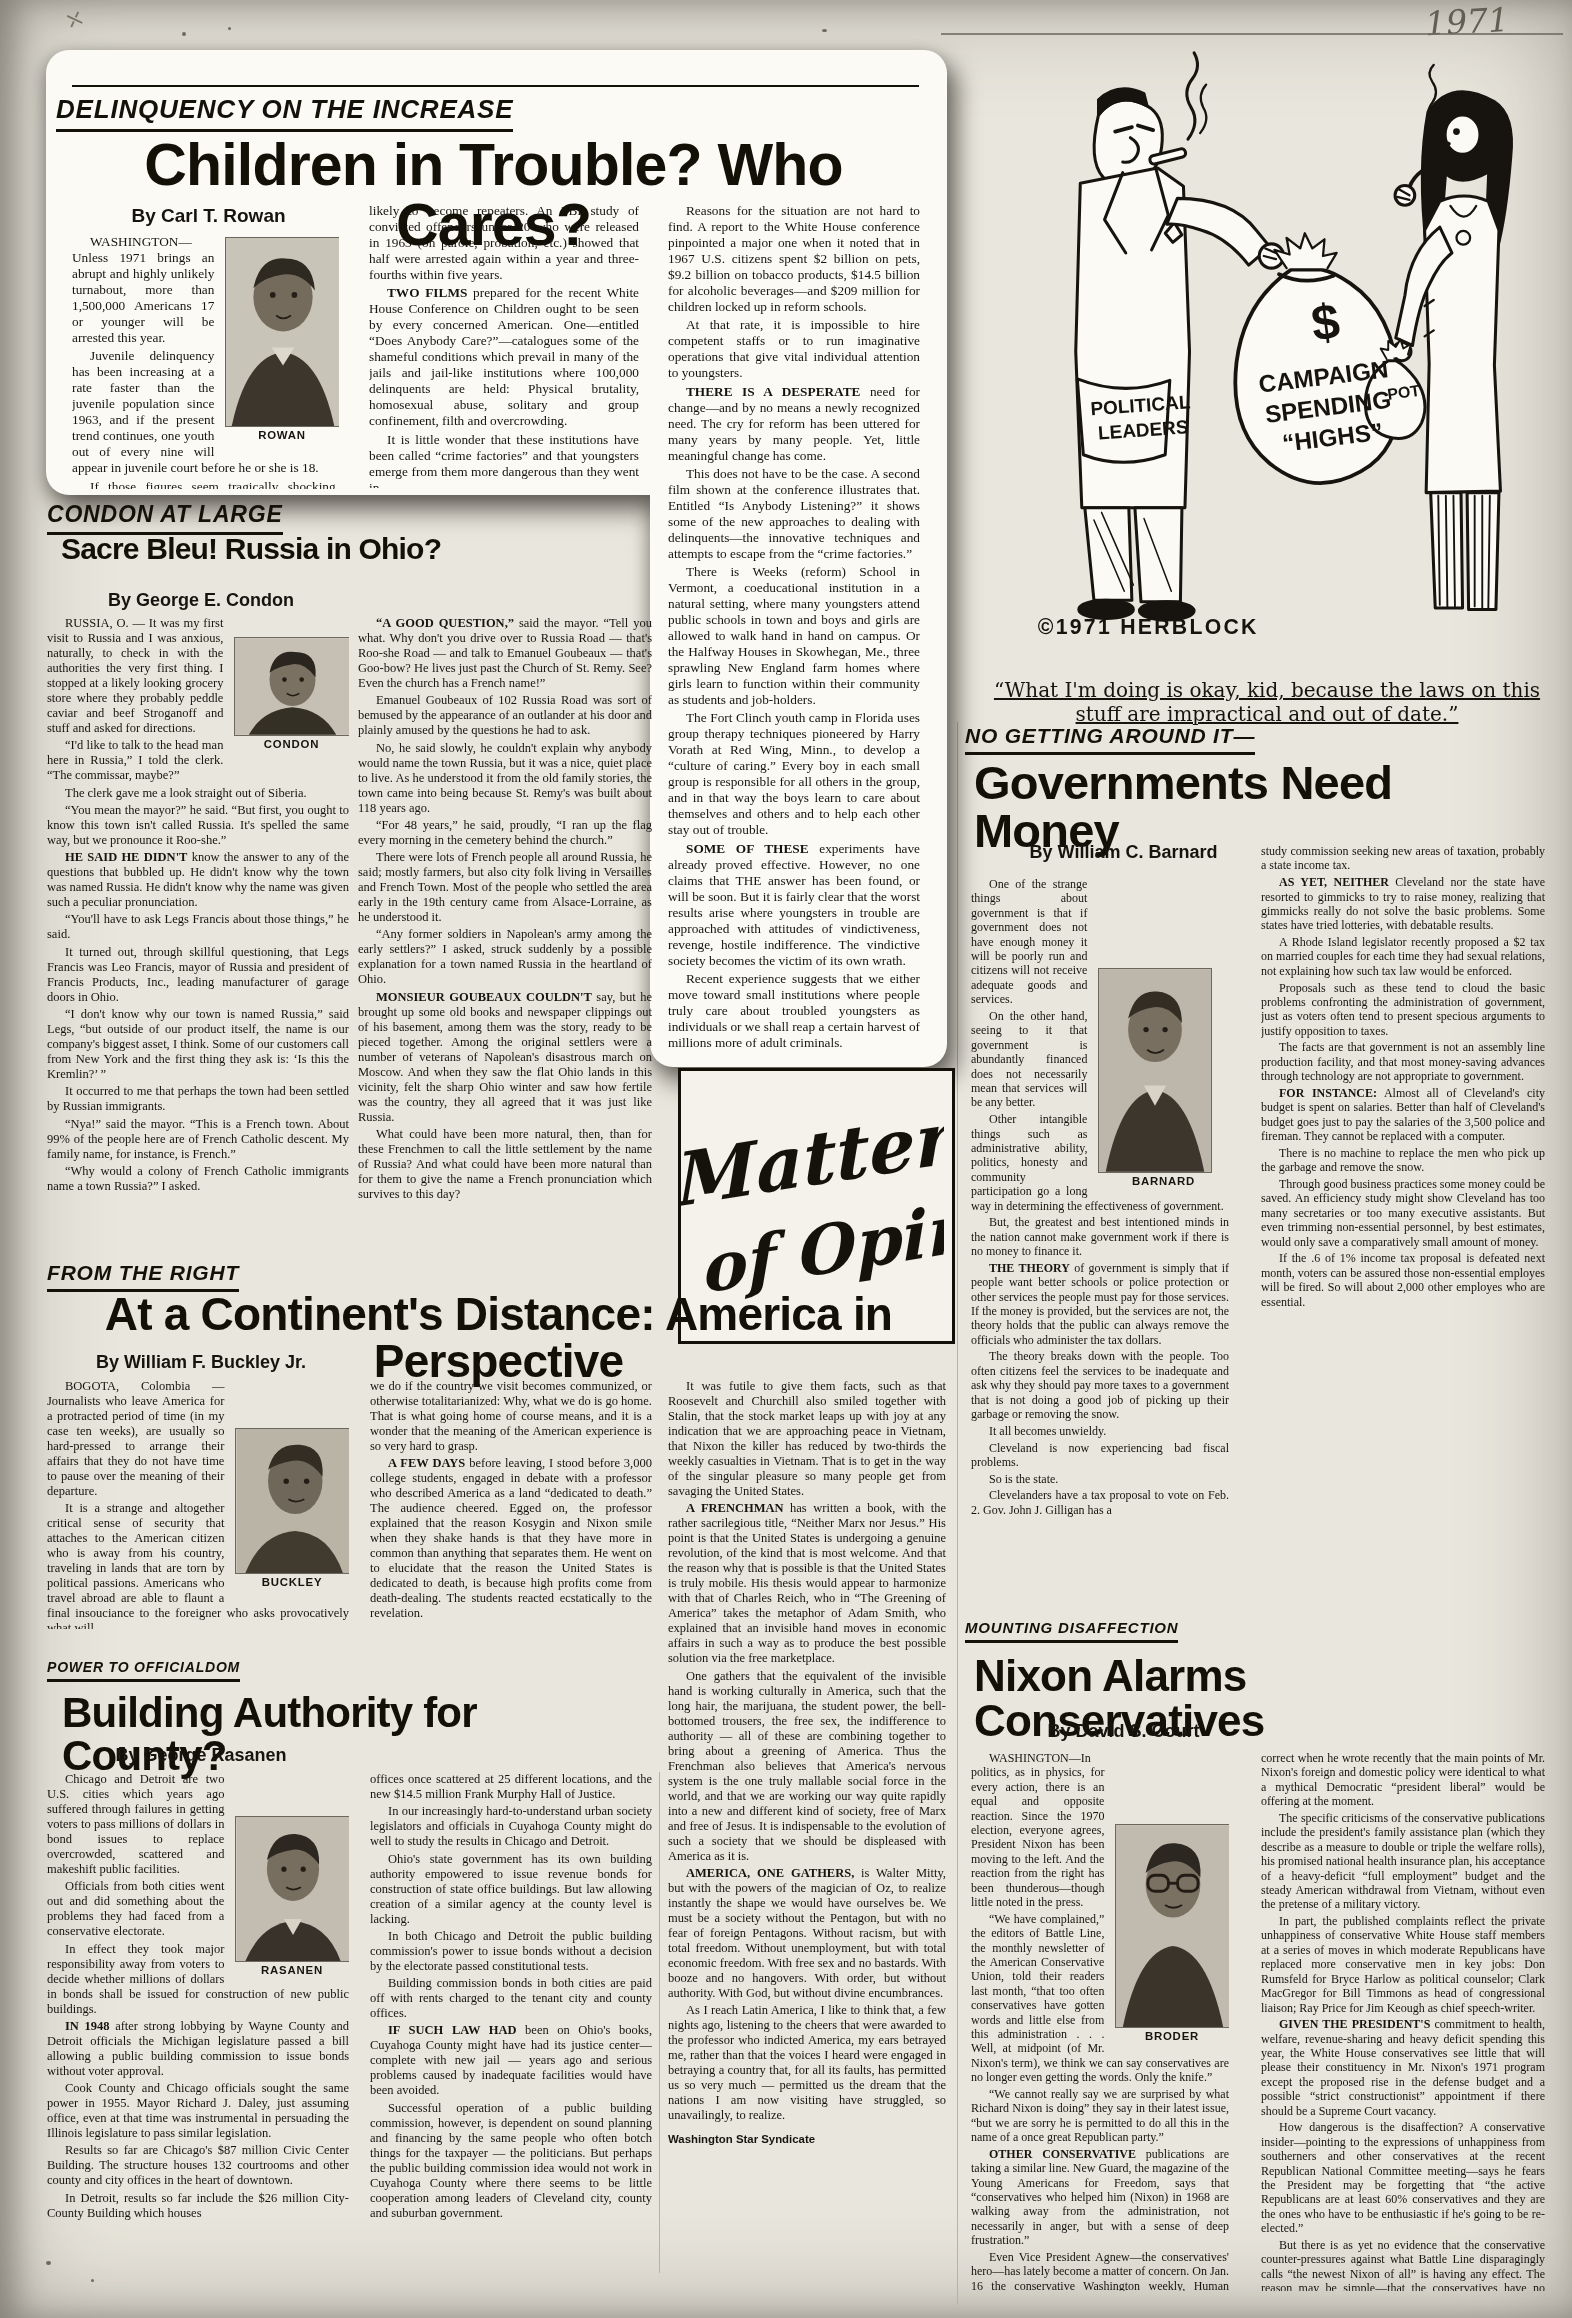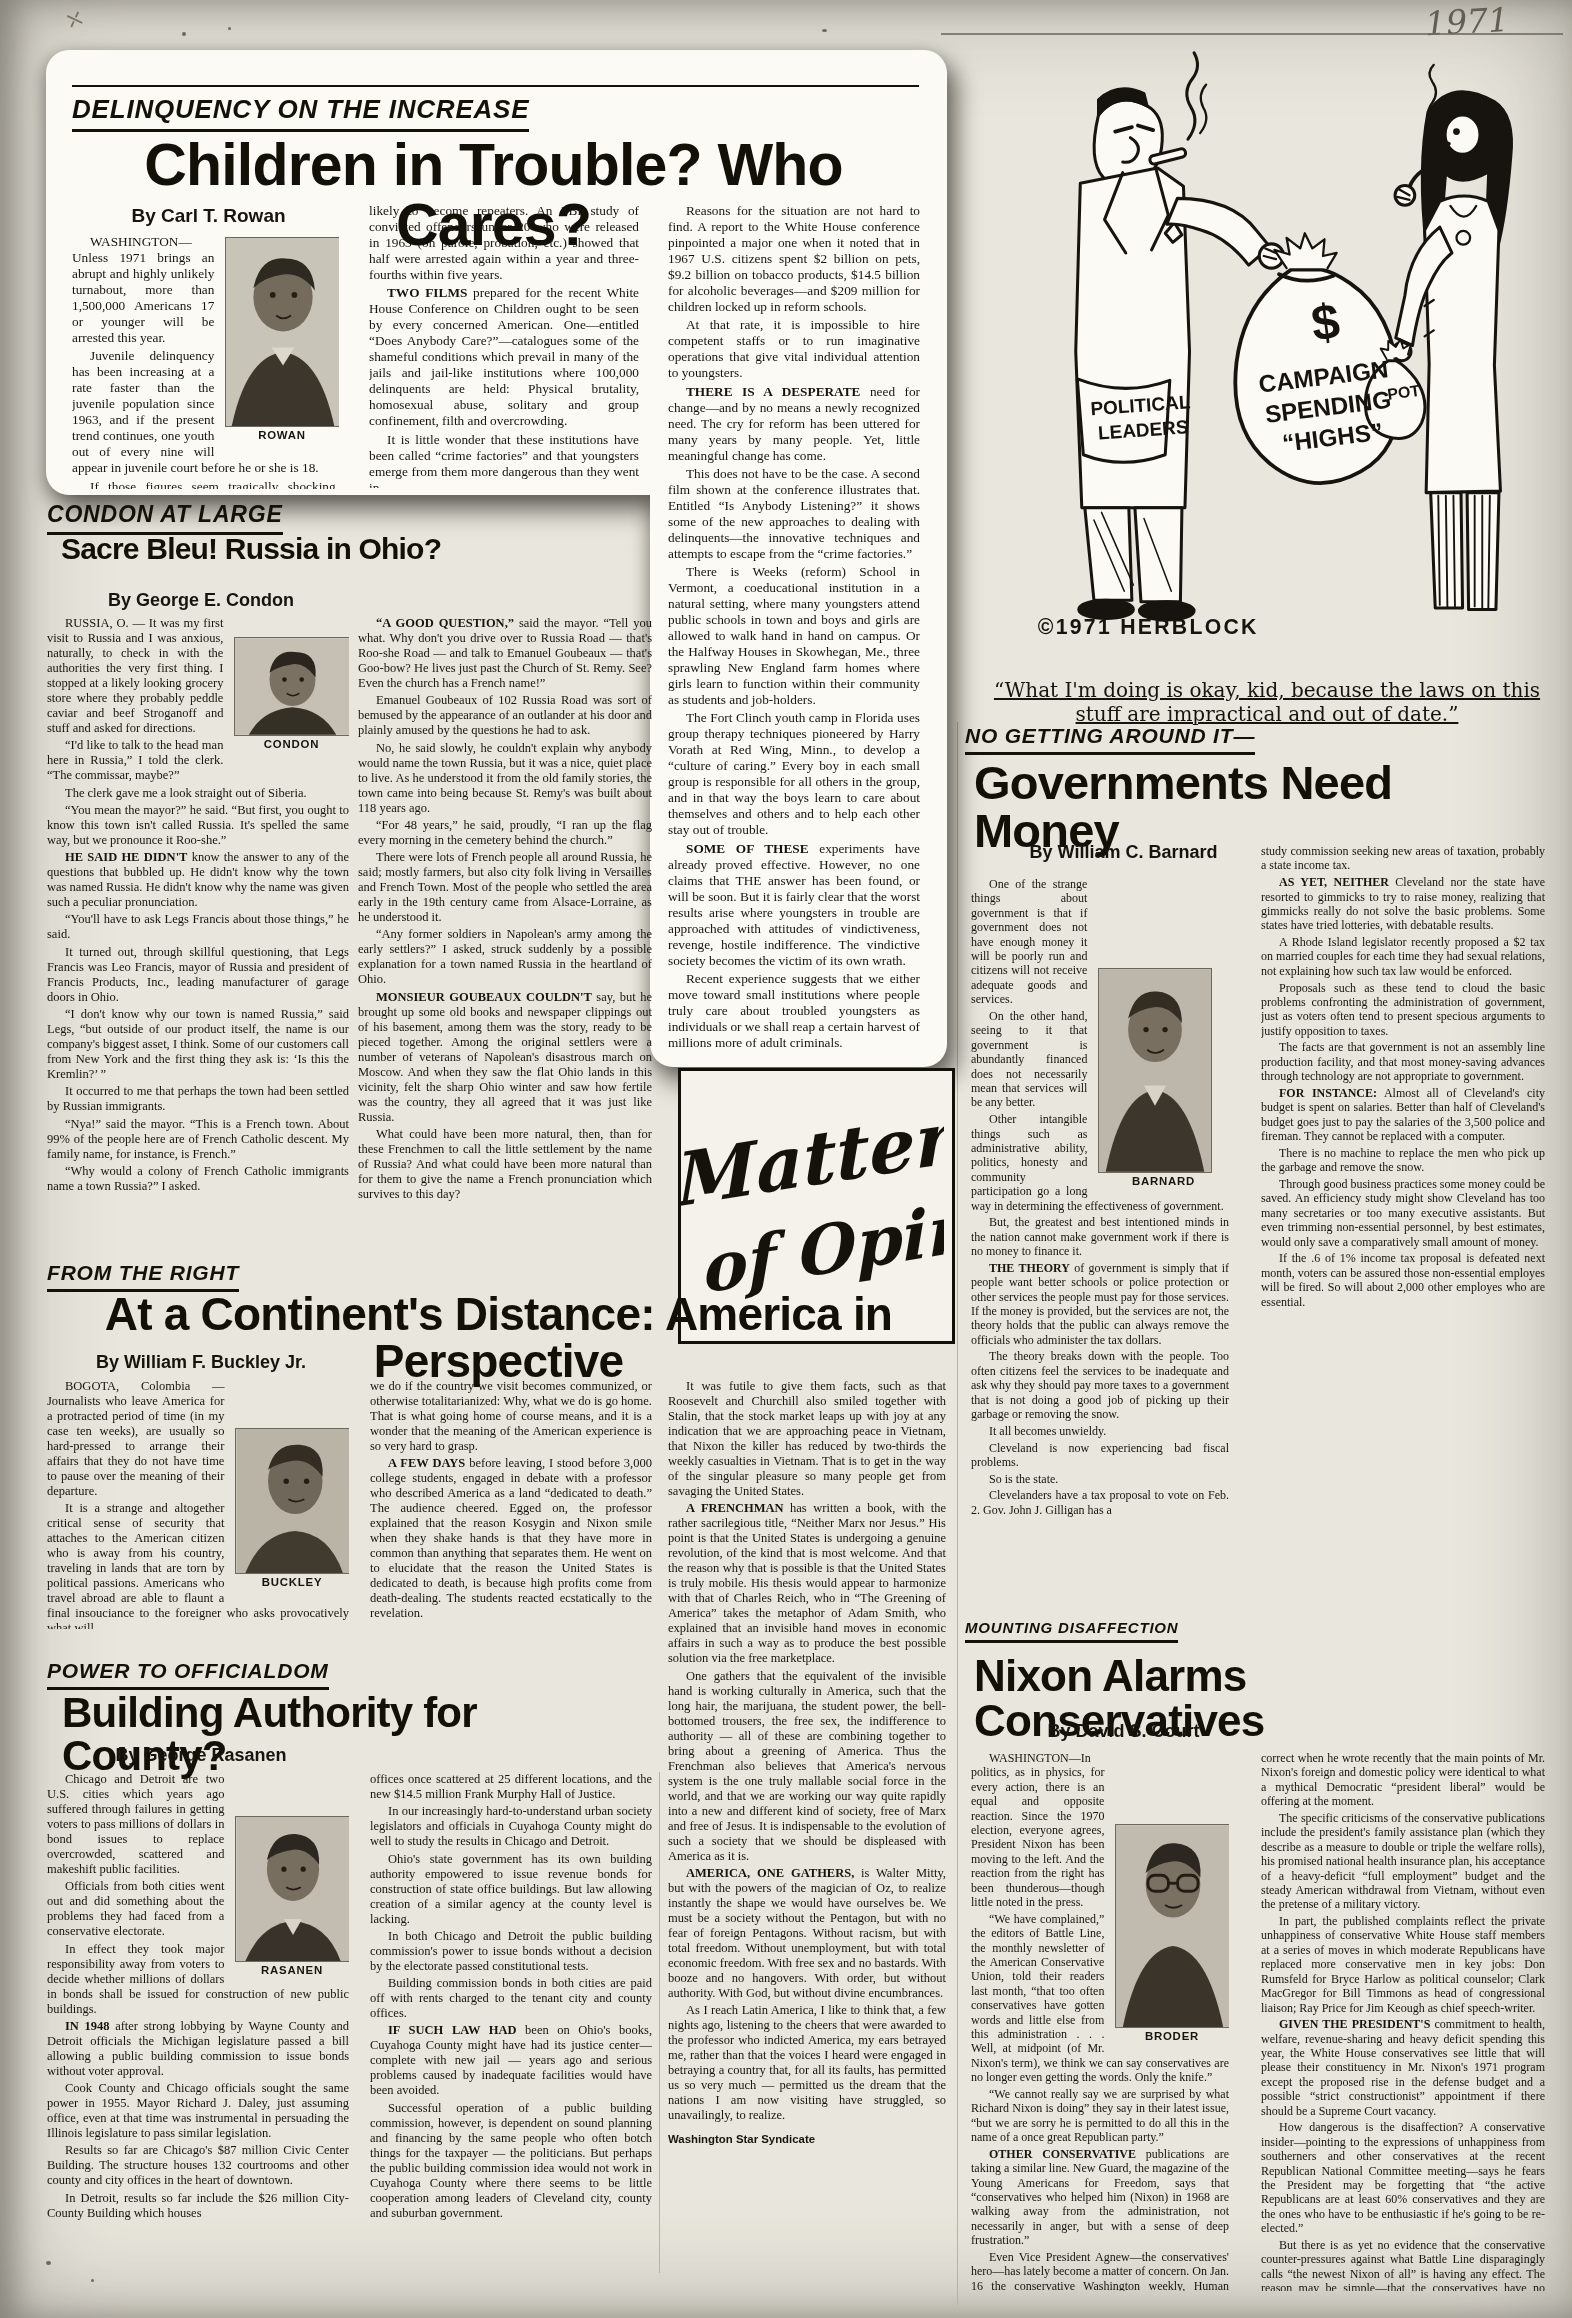--- a/index.html
+++ b/index.html
@@ -67,21 +67,21 @@
   <div class="colrule" style="left:957px;top:722px;height:1583px;"></div>
   <div class="colrule" style="left:659px;top:1772px;height:501px;"></div>
 
   <div class="overlay-shadow">
     <div class="box-part box-a"></div>
     <div class="box-part box-b"></div>
   </div>
 
   <section>
     <div class="rule" style="left:72px;top:85px;width:847px;height:2.3px;"></div>
-    <div class="kicker" style="left:72px;top:94px;font-size:26px;"><span>DELINQUENCY ON THE INCREASE</span></div>
+    <div class="kicker" style="left:56px;top:94px;font-size:26px;"><span>DELINQUENCY ON THE INCREASE</span></div>
     <h1 class="headline" style="left:76px;top:135px;width:835px;margin:0;font-size:59px;text-align:center;">Children in Trouble? Who Cares?</h1>
     <div class="byline" style="left:72px;top:205px;width:273px;font-size:19px;">By Carl T. Rowan</div>
 
     <div class="col rowan-body" style="left:72px;top:234px;width:267px;height:255px;">
       <div class="photo" style="width:114px;">
         <svg width="114" height="188" viewBox="0 0 100 165">
           <rect width="100" height="165" fill="#c9c4b8"></rect>
           <ellipse cx="50" cy="52" rx="26" ry="30" fill="#746b5d"></ellipse>
           <path d="M24 44 Q30 16 52 18 Q76 18 78 46 Q66 30 50 32 Q34 34 24 44 Z" fill="#2e2921"></path>
           <path d="M5 165 Q18 104 50 100 Q82 104 95 165 Z" fill="#3c362c"></path>
@@ -209,21 +209,21 @@
           <p><b>A FRENCHMAN</b> has written a book, with the rather sacrilegious title, “Neither Marx nor Jesus.” His point is that the United States is undergoing a genuine revolution, of the kind that is most welcome. And that the reason why that is possible is that the United States is truly mobile. His thesis would appear to harmonize with that of Charles Reich, who in “The Greening of America” takes the metaphor of Adam Smith, who explained that an invisible hand moves in economic affairs in such a way as to produce the best possible solution via the free marketplace.</p>
           <p>One gathers that the equivalent of the invisible hand is working culturally in America, such that the long hair, the marijuana, the student power, the bell-bottomed trousers, the free sex, the indifference to authority — all of these are combining together to bring about a greening of America. Thus the Frenchman also believes that America's nervous system is the one truly mallable social force in the world, and that we are working our way quite rapidly into a new and different kind of society, free of Marx and free of Jesus. It is indispensable to the evolution of such a society that we should be displeased with America as it is.</p>
           <p><b>AMERICA, ONE GATHERS,</b> is Walter Mitty, but with the powers of the magician of Oz, to realize instantly the shape we would have ourselves be. We must be a society without the Pentagon, but with no fear of foreign Pentagons. Without racism, but with total freedom. Without unemployment, but with total economic freedom. With free sex and no bastards. With booze and no hangovers. With order, but without authority. With God, but without divine encumbrances.</p>
           <p>As I reach Latin America, I like to think that, a few nights ago, listening to the cheers that were awarded to the professor who indicted America, my ears betrayed me, rather than that the voices I heard were engaged in betraying a country that, for all its faults, has permitted us so very much — permitted us the dream that the nations I am now visiting have struggled, so unavailingly, to realize.</p>
         </div>
       <p class="attr" style="">Washington Star Syndicate</p>
     </div>
   </section>
 
   <section>
-    <div class="kicker" style="left:47px;top:1659px;font-size:21px;"><span>POWER TO OFFICIALDOM</span></div>
+    <div class="kicker" style="left:47px;top:1659px;font-size:14px;"><span>POWER TO OFFICIALDOM</span></div>
     <h2 class="headline" style="left:62px;top:1692px;width:577px;margin:0;font-size:42px;">Building Authority for County?</h2>
     <div class="byline" style="left:72px;top:1745px;width:258px;font-size:18px;">By George Rasanen</div>
 
     <div class="col std-body" style="left:47px;top:1772px;width:302px;height:502px;">
       <div class="photo" style="width:114px;margin-top:44px;">
         <svg width="114" height="144" viewBox="0 0 100 127">
           <rect width="100" height="127" fill="#c2bdb0"></rect>
           <ellipse cx="50" cy="46" rx="23" ry="28" fill="#776e5f"></ellipse>
           <path d="M27 38 Q32 14 52 15 Q74 17 73 42 Q62 27 49 29 Q35 31 27 38 Z" fill="#2c2720"></path>
           <path d="M8 127 Q22 94 50 92 Q80 94 92 127 Z" fill="#38322a"></path>

